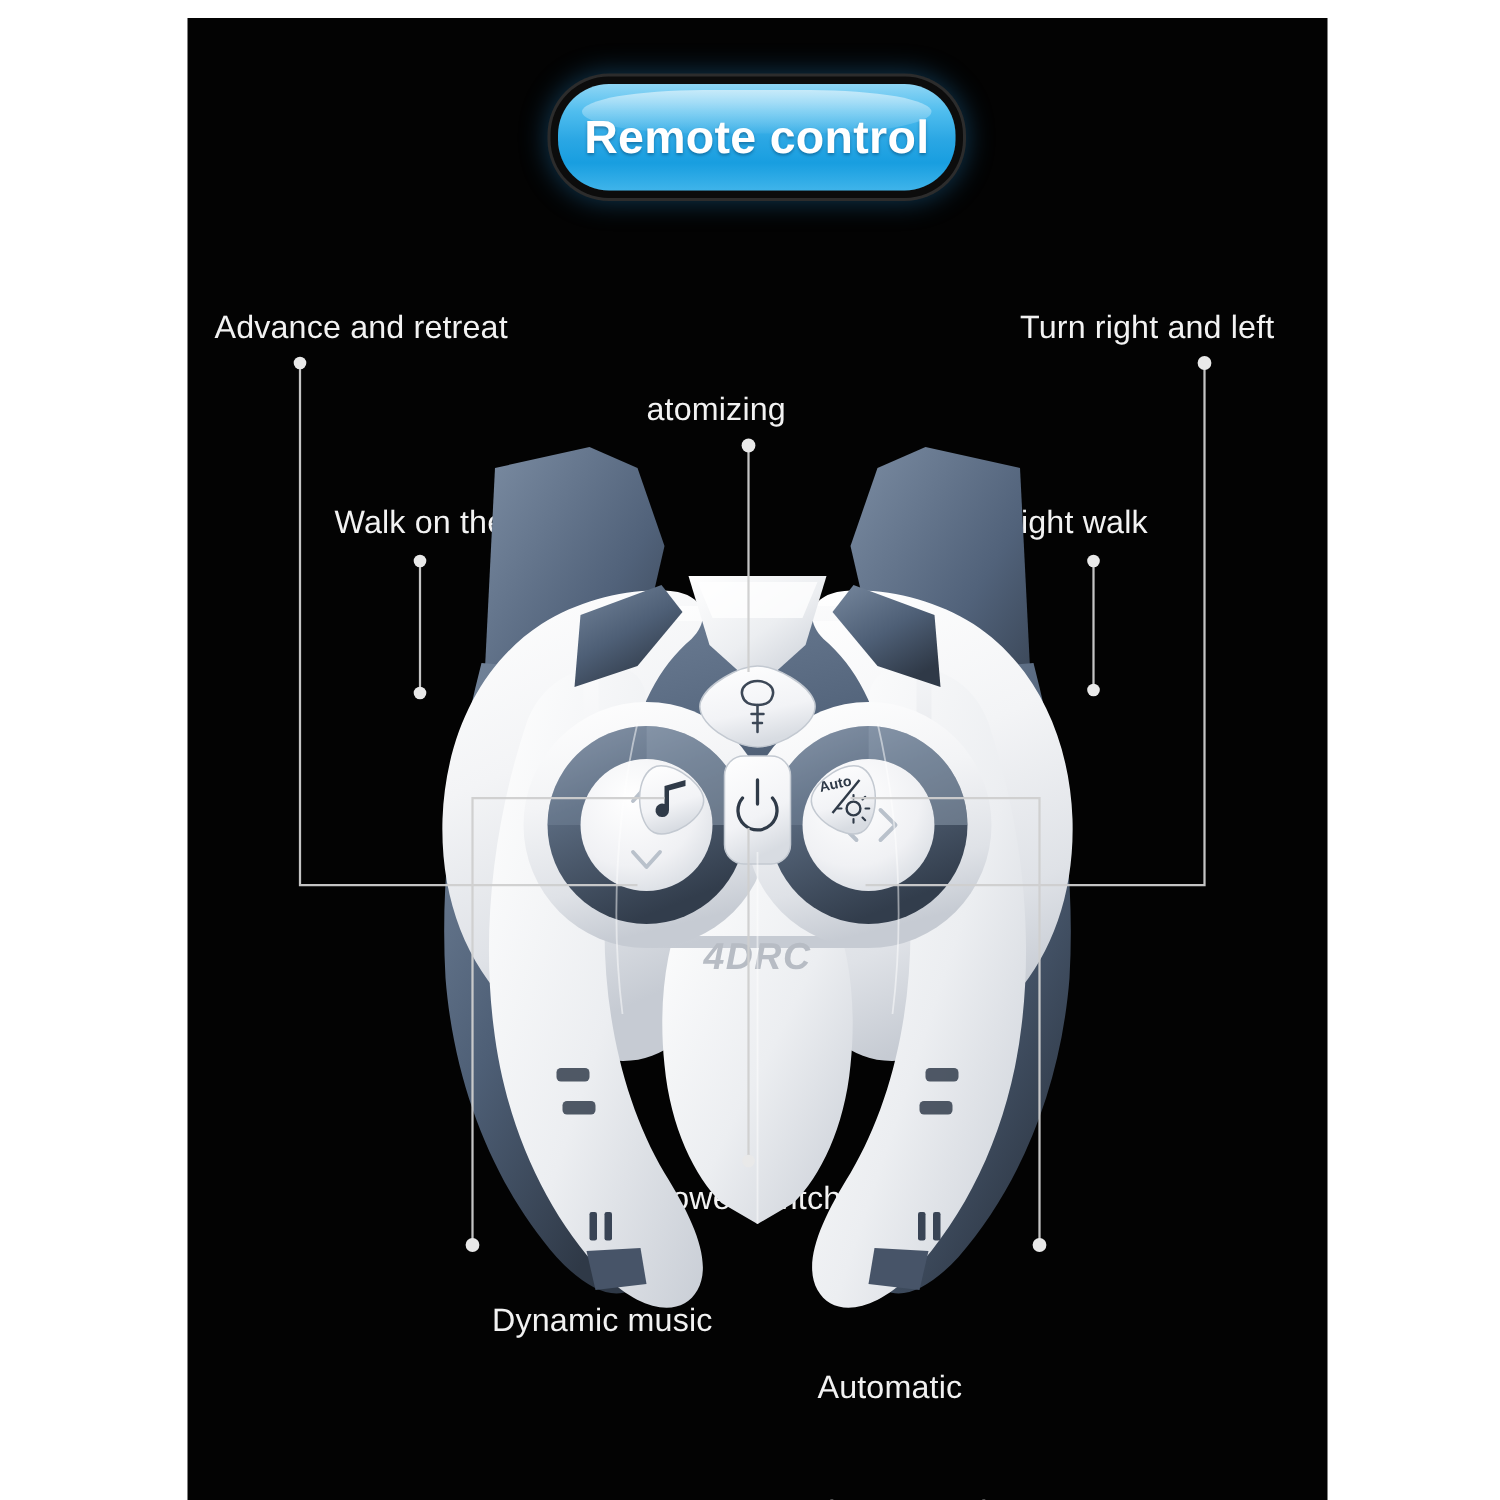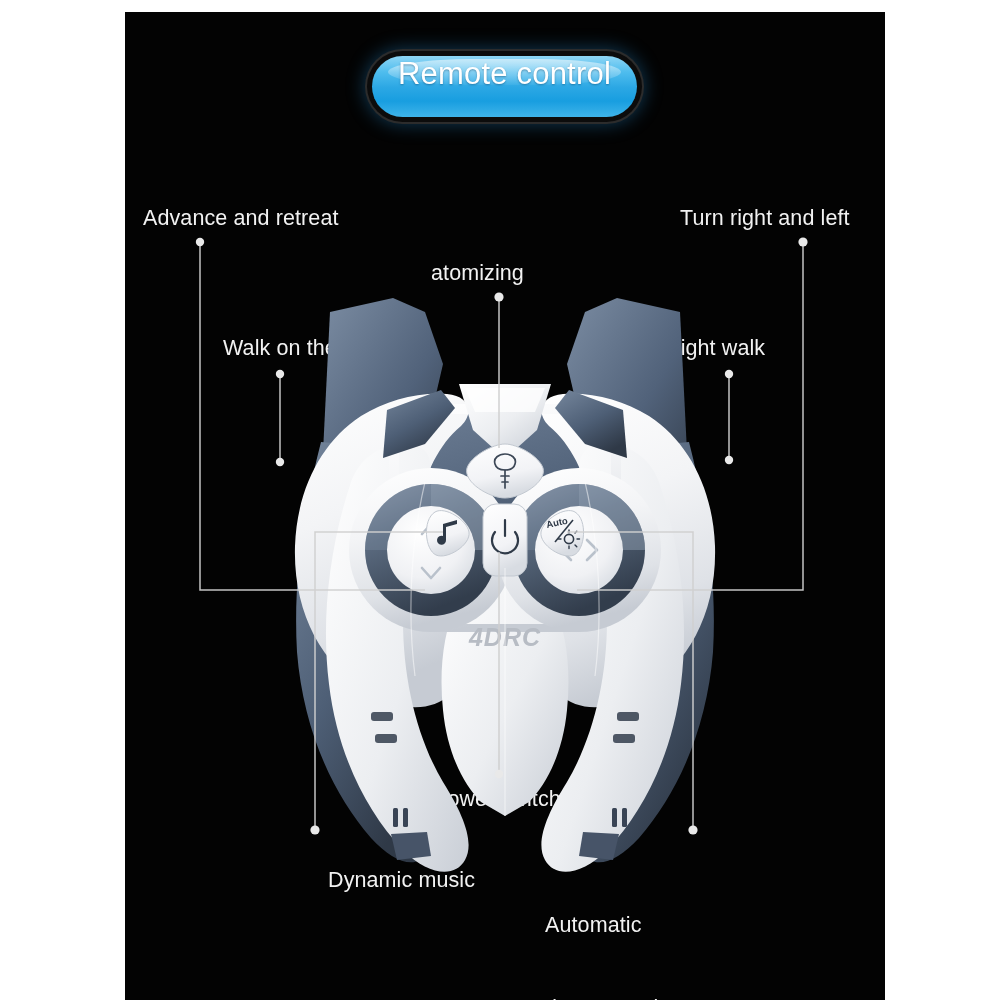--- a/index.html
+++ b/index.html
@@ -29,37 +29,38 @@
     height: 988px;
     background: #030303;
     overflow: hidden;
   }
   
   #title-pill {
     position: absolute;
     left: 247px;
     top: 44px;
     width: 265px;
-    height: 61px;
+    height: 71px;
     border-radius: 34px;
     background:
       linear-gradient(180deg,
         #8fd6f5 0%,
         #4fbdee 26%,
         #2ba7e4 52%,
         #189ee0 74%,
         #3fb4ea 100%);
     box-shadow:
       0 0 0 5px #0c0c0c,
       0 0 0 7px #2c2c2c,
       0 0 18px 8px rgba(40,150,220,.35);
     display: flex;
-    align-items: flex-start;
+    align-items: center;
     justify-content: center;
     overflow: hidden;
+    font-weight: bold;
   }
   #title-pill::before {
     content: "";
     position: absolute;
     left: 6%;
     top: 5%;
     width: 88%;
     height: 42%;
     border-radius: 50% / 70%;
     background: linear-gradient(180deg, rgba(255,255,255,.55), rgba(255,255,255,.05));

